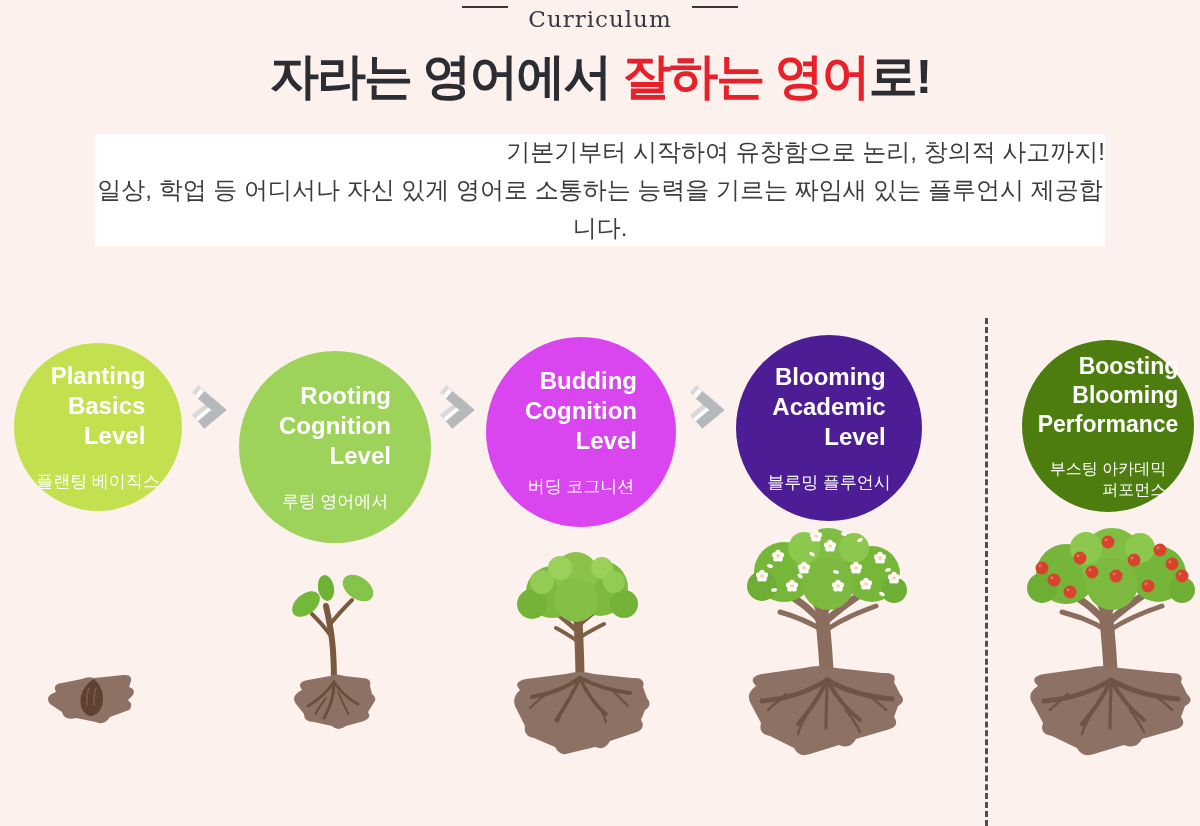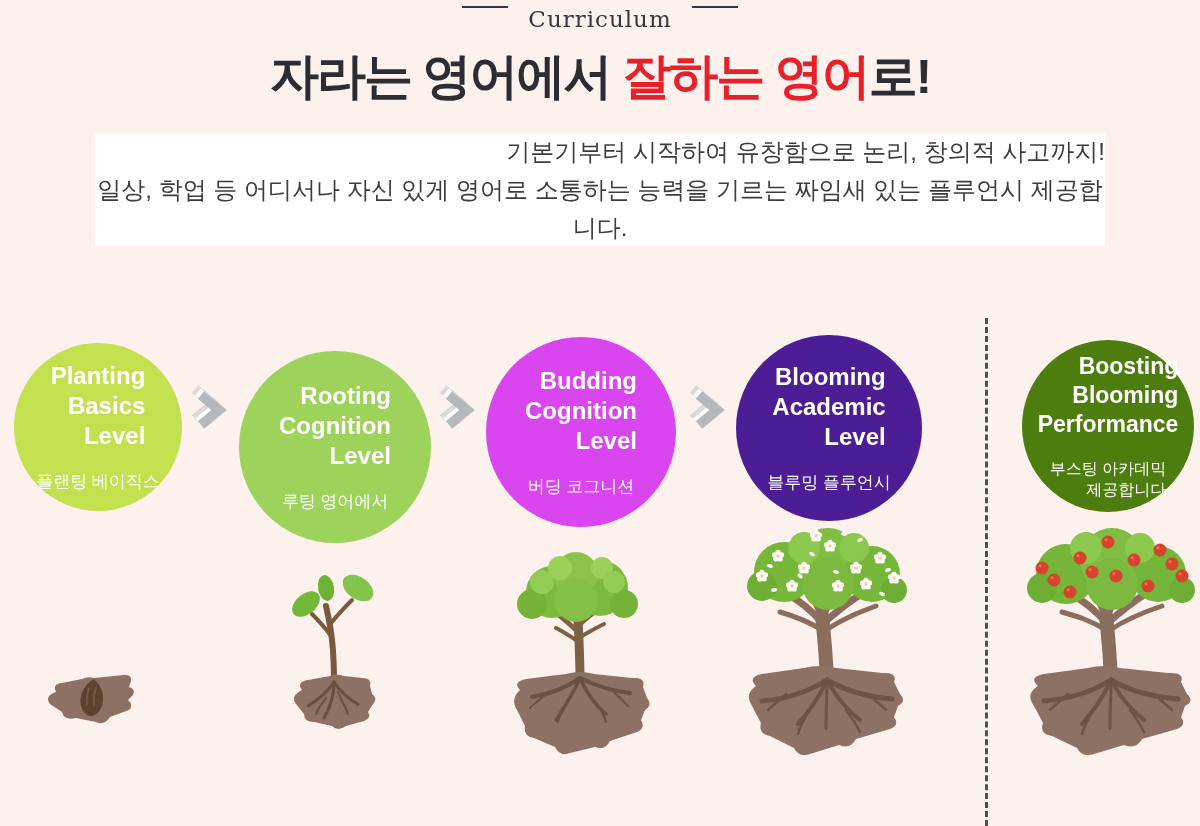--- a/index.html
+++ b/index.html
@@ -108,21 +108,21 @@
   </div>
 
   <div class="circle" id="c5" style="background: #4d7c0f;">
     <div class="en">
       <div>Boosting</div>
       <div>Blooming</div>
       <div>Performance</div>
     </div>
     <div class="ko">
       <div>부스팅 아카데믹</div>
-      <div>제공합니다</div>
+      <div>퍼포먼스</div>
     </div>
   </div>
 
   <svg class="arrow" id="a1" width="36" height="46" viewBox="0 0 36 46">
     <polyline points="4,4 22,19 4,34" fill="none" stroke="#d9d9d9" stroke-width="10"></polyline>
     <polyline points="7,7 25,22 7,37" fill="none" stroke="#ffffff" stroke-width="9"></polyline>
     <polyline points="10,10 28,25 10,40" fill="none" stroke="#b6b9bb" stroke-width="10"></polyline>
   </svg>
   <svg class="arrow" id="a2" width="36" height="46" viewBox="0 0 36 46">
     <polyline points="4,4 22,19 4,34" fill="none" stroke="#d9d9d9" stroke-width="10"></polyline>

